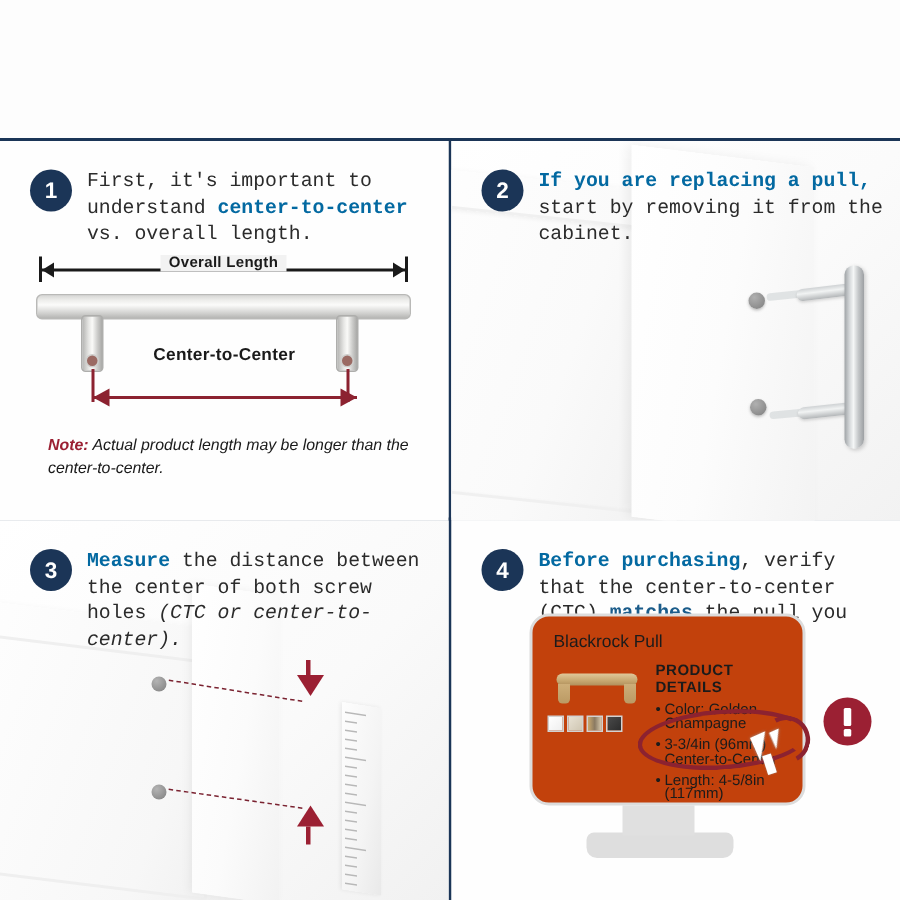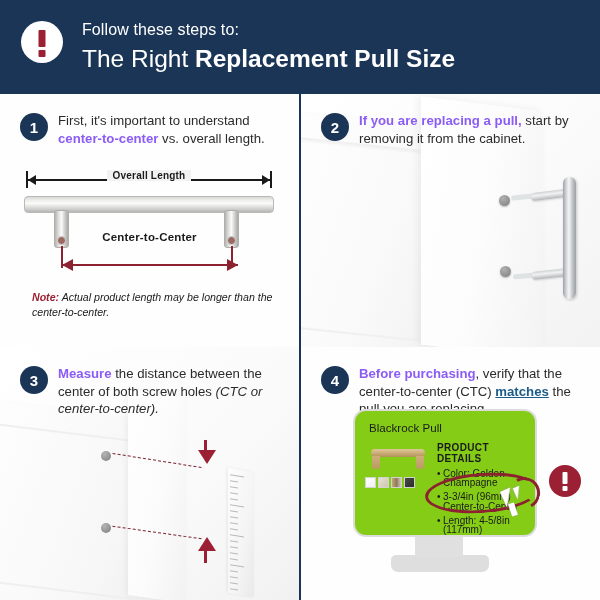--- a/index.html
+++ b/index.html
@@ -66,23 +66,23 @@
 
   
   .step-head{position:absolute;left:20px;top:18px;right:10px;}
   .num{
     position:absolute;left:0;top:1px;width:28px;height:28px;border-radius:50%;
     background:#1b3557;color:#ffffff;font-size:15px;font-weight:700;
     display:flex;align-items:center;justify-content:center;
     font-family:"Liberation Sans",sans-serif;
   }
   .step-text{
-    margin-left:38px;font-size:13.2px;line-height:17.5px;color:#2b2b2b;
-  }
-  .step-text .hi{color:#8b5cf6;font-weight:700;}
+    margin-left:38px;font-size:13.2px;line-height:17.5px;color:#2b2b2b;font-family:Liberation Mono, monospace;
+  }
+  .step-text .hi{color:#0369a1;font-weight:700;}
   .step-text .it{font-style:italic;}
   .step-text .ul{color:#1b5c8a;font-weight:700;text-decoration:underline;}
 
   
   .pull-art{position:absolute;left:18px;top:76px;width:262px;height:105px;}
   .ol-label{
     position:absolute;left:0;top:0;width:262px;text-align:center;
     font-size:10px;font-weight:700;color:#1a1a1a;letter-spacing:.2px;
     background:transparent;
   }
@@ -220,21 +220,21 @@
     box-shadow:-1px 0 3px rgba(0,0,0,.07);transform:skewY(9deg);
   }
   .ruler i{
     position:absolute;left:2px;height:1.3px;background:#b8b8b8;display:block;
   }
 
   
   .monitor{position:absolute;left:52px;top:62px;width:190px;height:175px;}
   .screen{
     position:absolute;left:0;top:0;width:184px;height:128px;
-    background:#84cc16;border:2.5px solid #dcdcdc;border-radius:13px;
+    background:#c2410c;border:2.5px solid #dcdcdc;border-radius:13px;
     box-sizing:border-box;
   }
   .neck{
     position:absolute;left:62px;top:128px;width:48px;height:20px;background:#e0e0e0;
   }
   .base{
     position:absolute;left:38px;top:146px;width:98px;height:17px;
     background:#dedede;border-radius:5px 5px 7px 7px;
   }
   .card-title{
@@ -306,32 +306,20 @@
   .alert2 .dot{
     position:absolute;left:50%;top:21px;transform:translateX(-50%);
     width:5px;height:5px;background:#ffffff;border-radius:1px;
   }
 </style>
 </head>
 <body>
 
 <div class="infographic">
 
-  <div class="header">
-    <div class="alert-badge">
-      <div class="bang"></div>
-      <div class="dot"></div>
-    </div>
-    <div class="header-texts">
-      <div class="kicker">Follow these steps to:</div>
-      <div class="headline">
-        <span>The Right </span><b>Replacement Pull Size</b>
-      </div>
-    </div>
-  </div>
 
   <div class="grid">
     <div class="topline"></div>
     <div class="vline"></div>
     <div class="hline"></div>
 
     <div class="panel p1">
       <div class="step-head">
         <div class="num">1</div>
         <div class="step-text">

